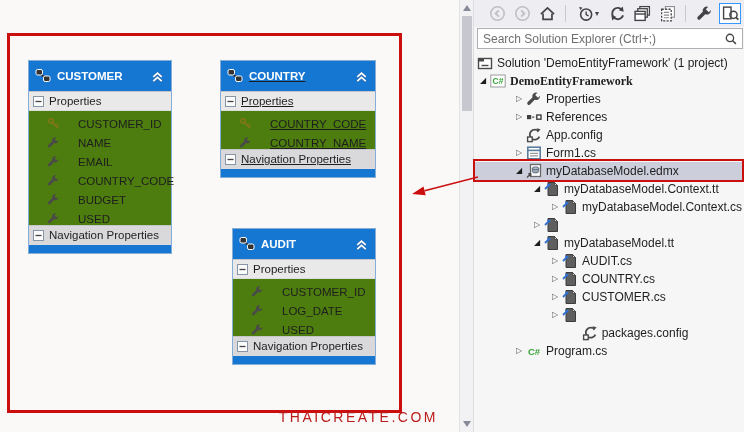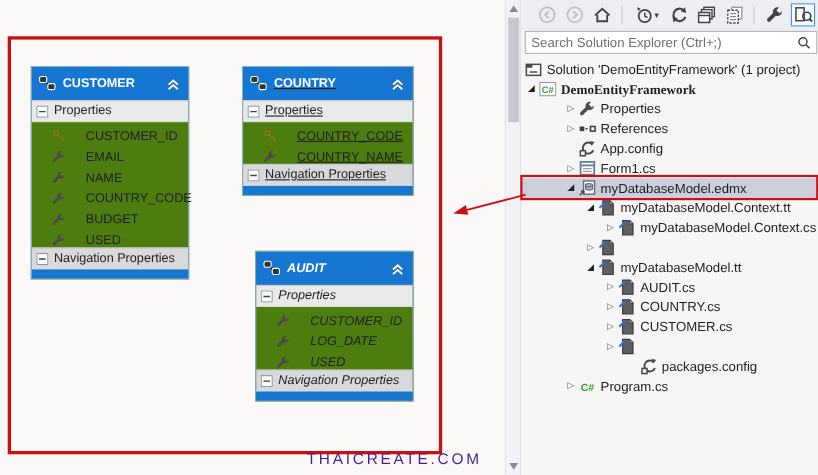--- a/index.html
+++ b/index.html
@@ -4,21 +4,21 @@
 <style>
   html,body{margin:0;padding:0;background:#888;}
   *{box-sizing:border-box;}
   .screen{position:relative;width:744px;height:432px;overflow:hidden;background:#faf9f8;
     font-family:"Liberation Sans","DejaVu Sans",sans-serif;color:#1e1e1e;}
 
   
   .designer{position:absolute;left:0;top:0;width:459px;height:432px;background:#faf9f8;}
   .red-rect{position:absolute;left:7px;top:33px;width:395px;height:380px;border:3px solid #cb0e0e;}
   .watermark{position:absolute;left:240px;top:409px;width:198px;text-align:right;font-size:14px;
-    letter-spacing:2.5px;color:#4c1d95;}
+    letter-spacing:2.5px;color:#b91c1c;}
 
   
   .entity{position:absolute;border:1px solid #84aed8;background:#4d7c0f;}
   .ehead{height:30px;background:#1577d1;display:flex;align-items:center;gap:6px;padding:0 6px;}
   .ename{flex:1;color:#fff;font-weight:bold;font-size:11.5px;}
   .ehead svg.eicon{width:16px;height:16px;flex:none;}
   .ehead svg.chev{width:15px;height:15px;flex:none;}
   .esec{height:20px;background:#e9e9ea;border-top:1px solid #c6c6c9;border-bottom:1px solid #dcdcdc;
     display:flex;align-items:center;gap:5px;padding:0 4px;font-size:11.5px;}
   .esec.nav{background:#d9d9dc;}
@@ -216,27 +216,27 @@
             <div class="eprow">
               <svg>
                 <use href="#ic-key"></use>
               </svg>
               <span>CUSTOMER_ID</span>
             </div>
             <div class="eprow">
               <svg>
                 <use href="#ic-wrench"></use>
               </svg>
+              <span>NAME</span>
+            </div>
+            <div class="eprow">
+              <svg>
+                <use href="#ic-wrench"></use>
+              </svg>
               <span>EMAIL</span>
-            </div>
-            <div class="eprow">
-              <svg>
-                <use href="#ic-wrench"></use>
-              </svg>
-              <span>NAME</span>
             </div>
             <div class="eprow">
               <svg>
                 <use href="#ic-wrench"></use>
               </svg>
               <span>COUNTRY_CODE</span>
             </div>
             <div class="eprow">
               <svg>
                 <use href="#ic-wrench"></use>
@@ -289,21 +289,21 @@
             </div>
             <div class="esec nav">
               <svg>
                 <use href="#ic-minus"></use>
               </svg>
               <span>Navigation Properties</span>
             </div>
           </div>
           <div class="estrip"></div>
         </div>
-        <div class="entity" style="left: 232px; top: 228px; width: 144px; font-style: italic;">
+        <div class="entity" style="left: 232px; top: 228px; width: 144px;">
           <div class="ehead">
             <svg class="eicon">
               <use href="#ic-entity"></use>
             </svg>
             <span class="ename">AUDIT</span>
             <svg class="chev">
               <use href="#ic-chevup"></use>
             </svg>
           </div>
           <div class="ebody">

